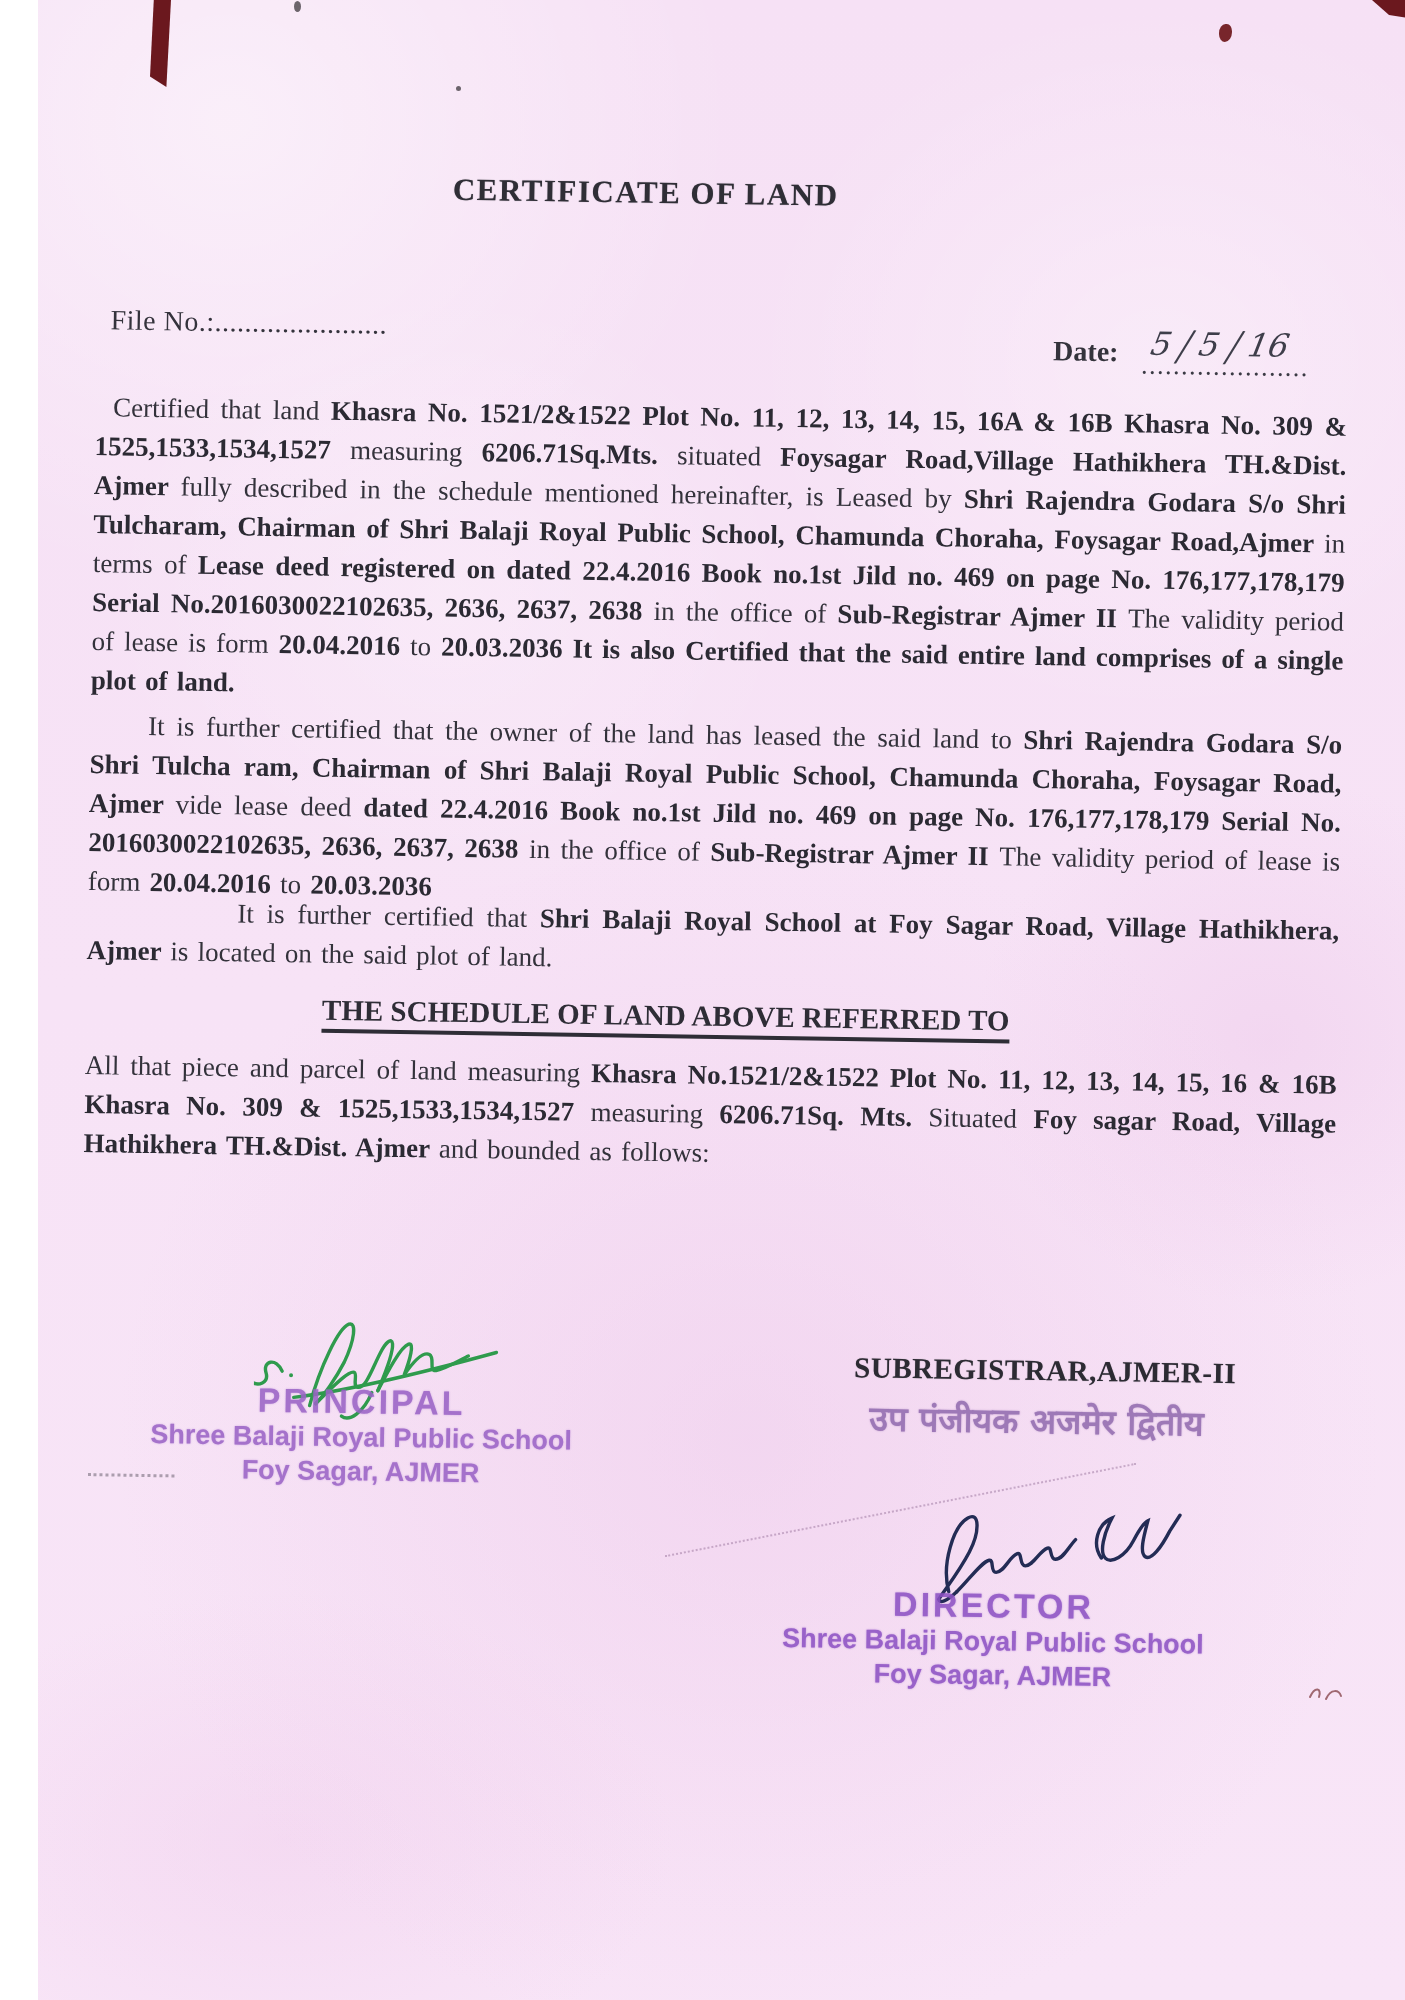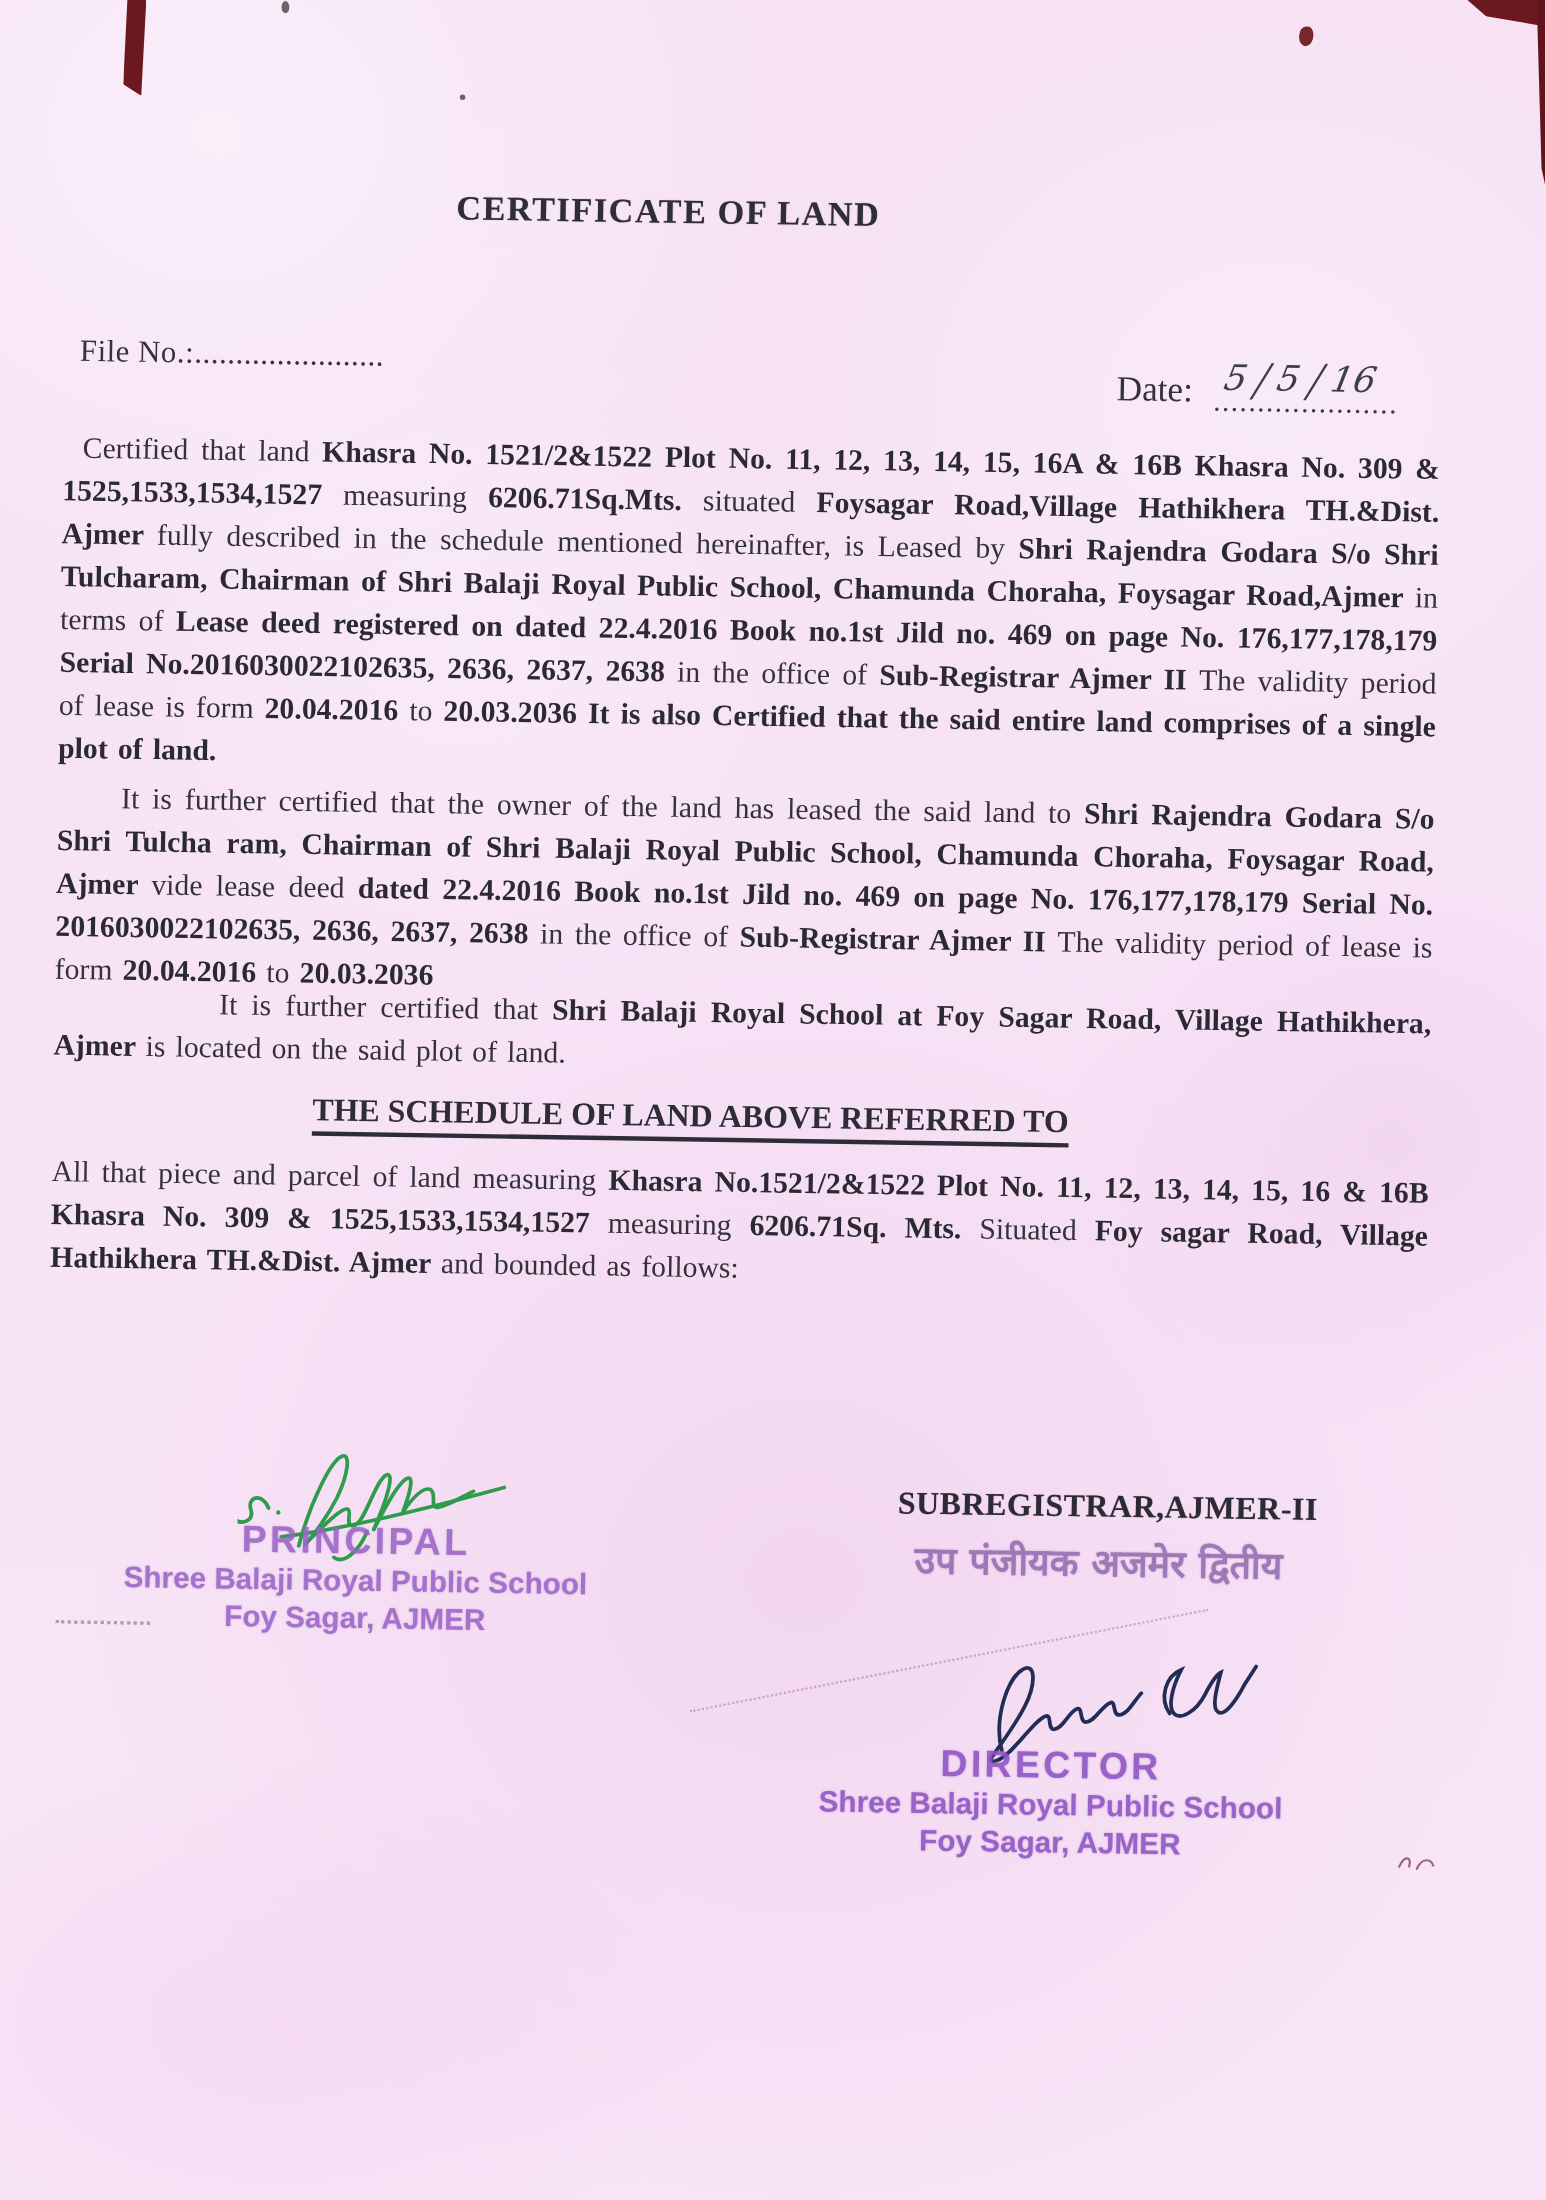--- a/index.html
+++ b/index.html
@@ -11,37 +11,38 @@
     position:absolute;inset:0;
     background-color:#f7e3f6;
     background-image:
       radial-gradient(60% 38% at 14% 6%, rgba(255,255,255,.45), transparent 62%),
       radial-gradient(50% 30% at 82% 18%, rgba(255,255,255,.30), transparent 60%),
       radial-gradient(42% 26% at 30% 30%, rgba(255,255,255,.25), transparent 60%),
       radial-gradient(70% 46% at 52% 72%, rgba(235,194,231,.40), transparent 66%),
       radial-gradient(36% 22% at 90% 52%, rgba(235,194,231,.38), transparent 60%),
       radial-gradient(46% 20% at 18% 92%, rgba(240,205,236,.45), transparent 62%),
       linear-gradient(180deg,#f6e1f5,#f8e5f7);
+    margin-left: 38px;
   }
   .content{
     position:absolute;inset:0;
     transform:rotate(0.9deg);
     transform-origin:50% 50%;
     color:#34333c;
   }
   .title{
     position:absolute;left:0;top:176px;width:1190px;margin:0;
     text-align:center;font-size:31px;font-weight:bold;letter-spacing:1.5px;
     color:#2f2e36;text-shadow:0 0 1px rgba(47,46,54,.45);
   }
   .fileno{
     position:absolute;left:62px;top:314px;font-size:28px;letter-spacing:.5px;
   }
   .datefield{position:absolute;left:1005px;top:330px;height:60px;}
-  .datefield .lbl{font-size:32px;}
+  .datefield .lbl{font-size:28px;font-weight:bold;}
   .hand-row{position:absolute;left:92px;top:-12px;white-space:nowrap;z-index:2;}
   .hand{
     display:inline-block;font-family:"DejaVu Serif",serif;font-style:italic;
     font-size:32px;color:#3e3e4a;transform:skewX(-10deg);margin:0 6px;
   }
   .hand-slash{
     display:inline-block;font-size:50px;font-weight:400;color:#3e3e4a;
     vertical-align:-8px;line-height:0;margin:0 1px;transform:skewX(-14deg);
   }
   .date-dots{

